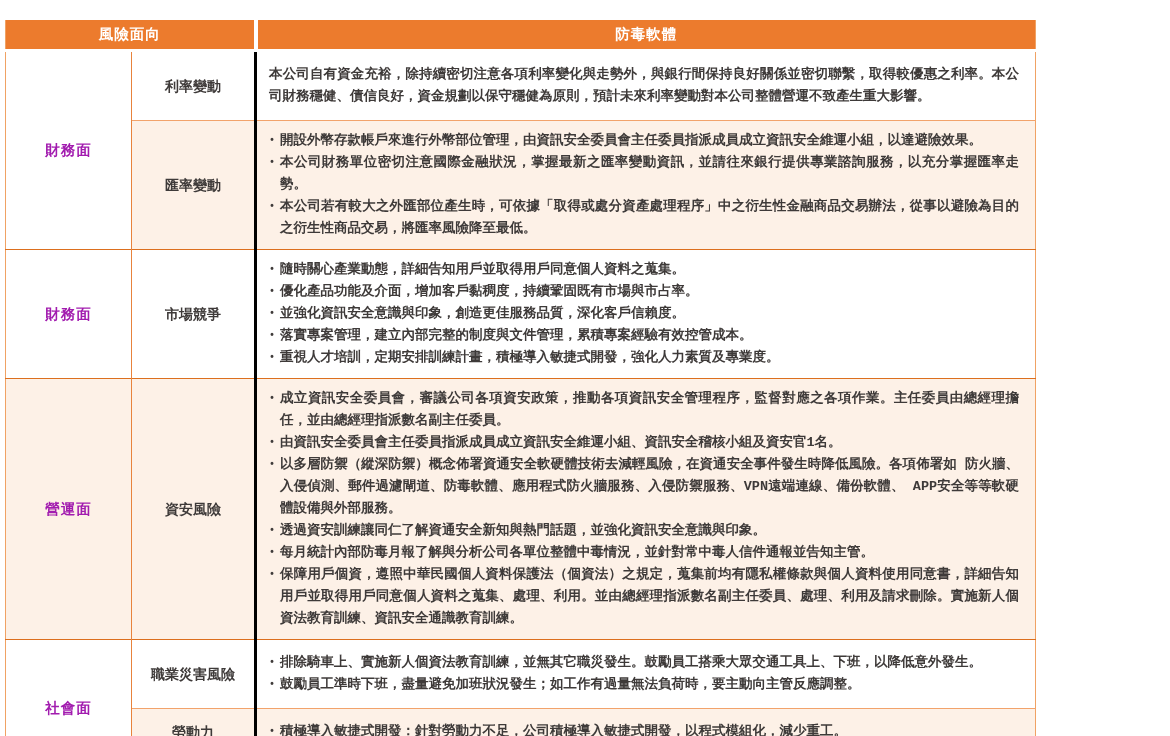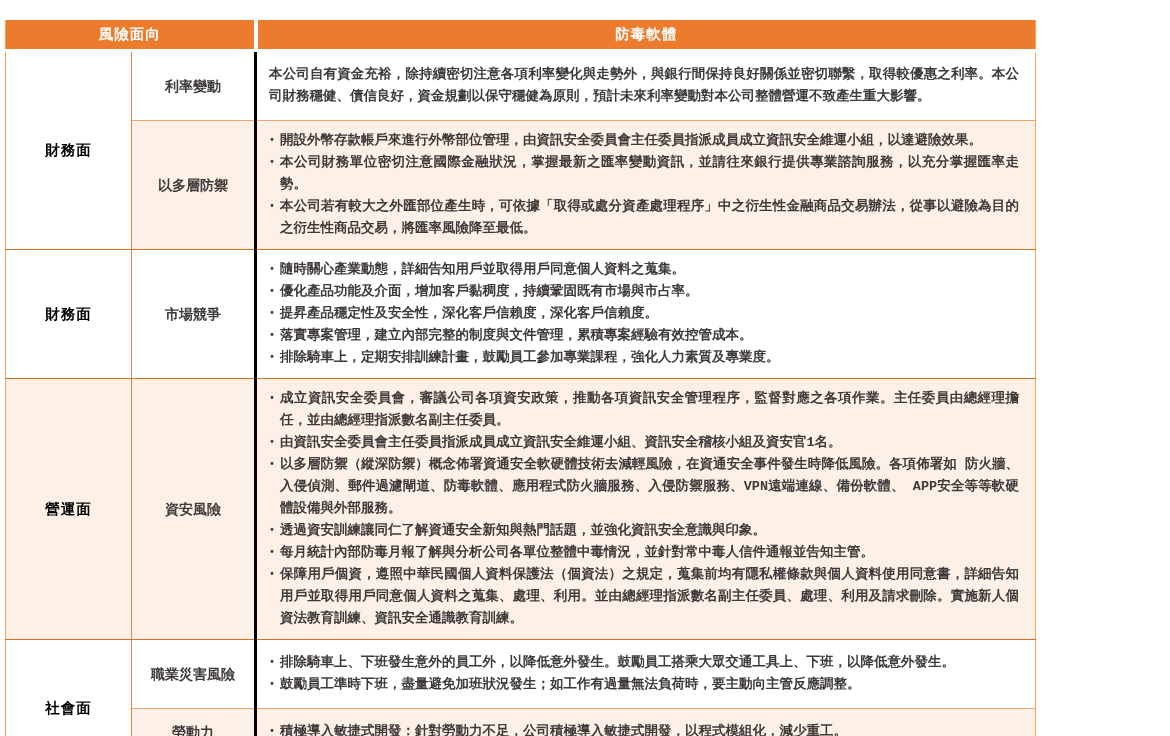--- a/index.html
+++ b/index.html
@@ -35,21 +35,21 @@
     height: 24px;
     padding: 2px 0 3px 0;
     text-align: center;
     letter-spacing: 1px;
     border-bottom: 3px solid #ffffff;
   }
   th.hdr-left { border-right: 4px solid #ffffff; }
   
   td { vertical-align: middle; }
   td.group {
-    color: #000000;
+    color: #a21caf;
     font-weight: 700;
     font-size: 14.5px;
     text-align: center;
     letter-spacing: 1px;
     background: #ffffff;
   }
   td.cat {
     font-weight: 600;
     font-size: 14px;
     text-align: center;
@@ -104,21 +104,21 @@
     <tbody>
 
       <tr class="r-pad">
         <td class="group" rowspan="2">財務面</td>
         <td class="cat">利率變動</td>
         <td class="strategy">
           <p class="para">本公司自有資金充裕，除持續密切注意各項利率變化與走勢外，與銀行間保持良好關係並密切聯繫，取得較優惠之利率。本公司財務穩健、債信良好，資金規劃以保守穩健為原則，預計未來利率變動對本公司整體營運不致產生重大影響。</p>
         </td>
       </tr>
       <tr class="subrow shaded">
-        <td class="cat">以多層防禦</td>
+        <td class="cat">匯率變動</td>
         <td class="strategy">
             <div class="bullet">
               <span class="dot">•</span>
               <span class="bt">開設外幣存款帳戶來進行外幣部位管理，由資訊安全委員會主任委員指派成員成立資訊安全維運小組，以達避險效果。</span>
             </div>
             <div class="bullet">
               <span class="dot">•</span>
               <span class="bt">本公司財務單位密切注意國際金融狀況，掌握最新之匯率變動資訊，並請往來銀行提供專業諮詢服務，以充分掌握匯率走勢。</span>
             </div>
             <div class="bullet">
@@ -135,29 +135,29 @@
             <div class="bullet">
               <span class="dot">•</span>
               <span class="bt">隨時關心產業動態，詳細告知用戶並取得用戶同意個人資料之蒐集。</span>
             </div>
             <div class="bullet">
               <span class="dot">•</span>
               <span class="bt">優化產品功能及介面，增加客戶黏稠度，持續鞏固既有市場與市占率。</span>
             </div>
             <div class="bullet">
               <span class="dot">•</span>
-              <span class="bt">提昇產品穩定性及安全性，深化客戶信賴度，深化客戶信賴度。</span>
+              <span class="bt">並強化資訊安全意識與印象，創造更佳服務品質，深化客戶信賴度。</span>
             </div>
             <div class="bullet">
               <span class="dot">•</span>
               <span class="bt">落實專案管理，建立內部完整的制度與文件管理，累積專案經驗有效控管成本。</span>
             </div>
             <div class="bullet">
               <span class="dot">•</span>
-              <span class="bt">排除騎車上，定期安排訓練計畫，鼓勵員工參加專業課程，強化人力素質及專業度。</span>
+              <span class="bt">重視人才培訓，定期安排訓練計畫，積極導入敏捷式開發，強化人力素質及專業度。</span>
             </div>
           </td>
       </tr>
 
       <tr class="group-sep shaded">
         <td class="group">營運面</td>
         <td class="cat">資安風險</td>
         <td class="strategy">
             <div class="bullet">
               <span class="dot">•</span>
@@ -185,21 +185,21 @@
             </div>
           </td>
       </tr>
 
       <tr class="group-sep r-pad">
         <td class="group" rowspan="2">社會面</td>
         <td class="cat">職業災害風險</td>
         <td class="strategy">
             <div class="bullet">
               <span class="dot">•</span>
-              <span class="bt">排除騎車上、下班發生意外的員工外，以降低意外發生。鼓勵員工搭乘大眾交通工具上、下班，以降低意外發生。</span>
+              <span class="bt">排除騎車上、實施新人個資法教育訓練，並無其它職災發生。鼓勵員工搭乘大眾交通工具上、下班，以降低意外發生。</span>
             </div>
             <div class="bullet">
               <span class="dot">•</span>
               <span class="bt">鼓勵員工準時下班，盡量避免加班狀況發生；如工作有過量無法負荷時，要主動向主管反應調整。</span>
             </div>
           </td>
       </tr>
       <tr class="subrow shaded r-pad">
         <td class="cat">勞動力
 債信良好</td>

